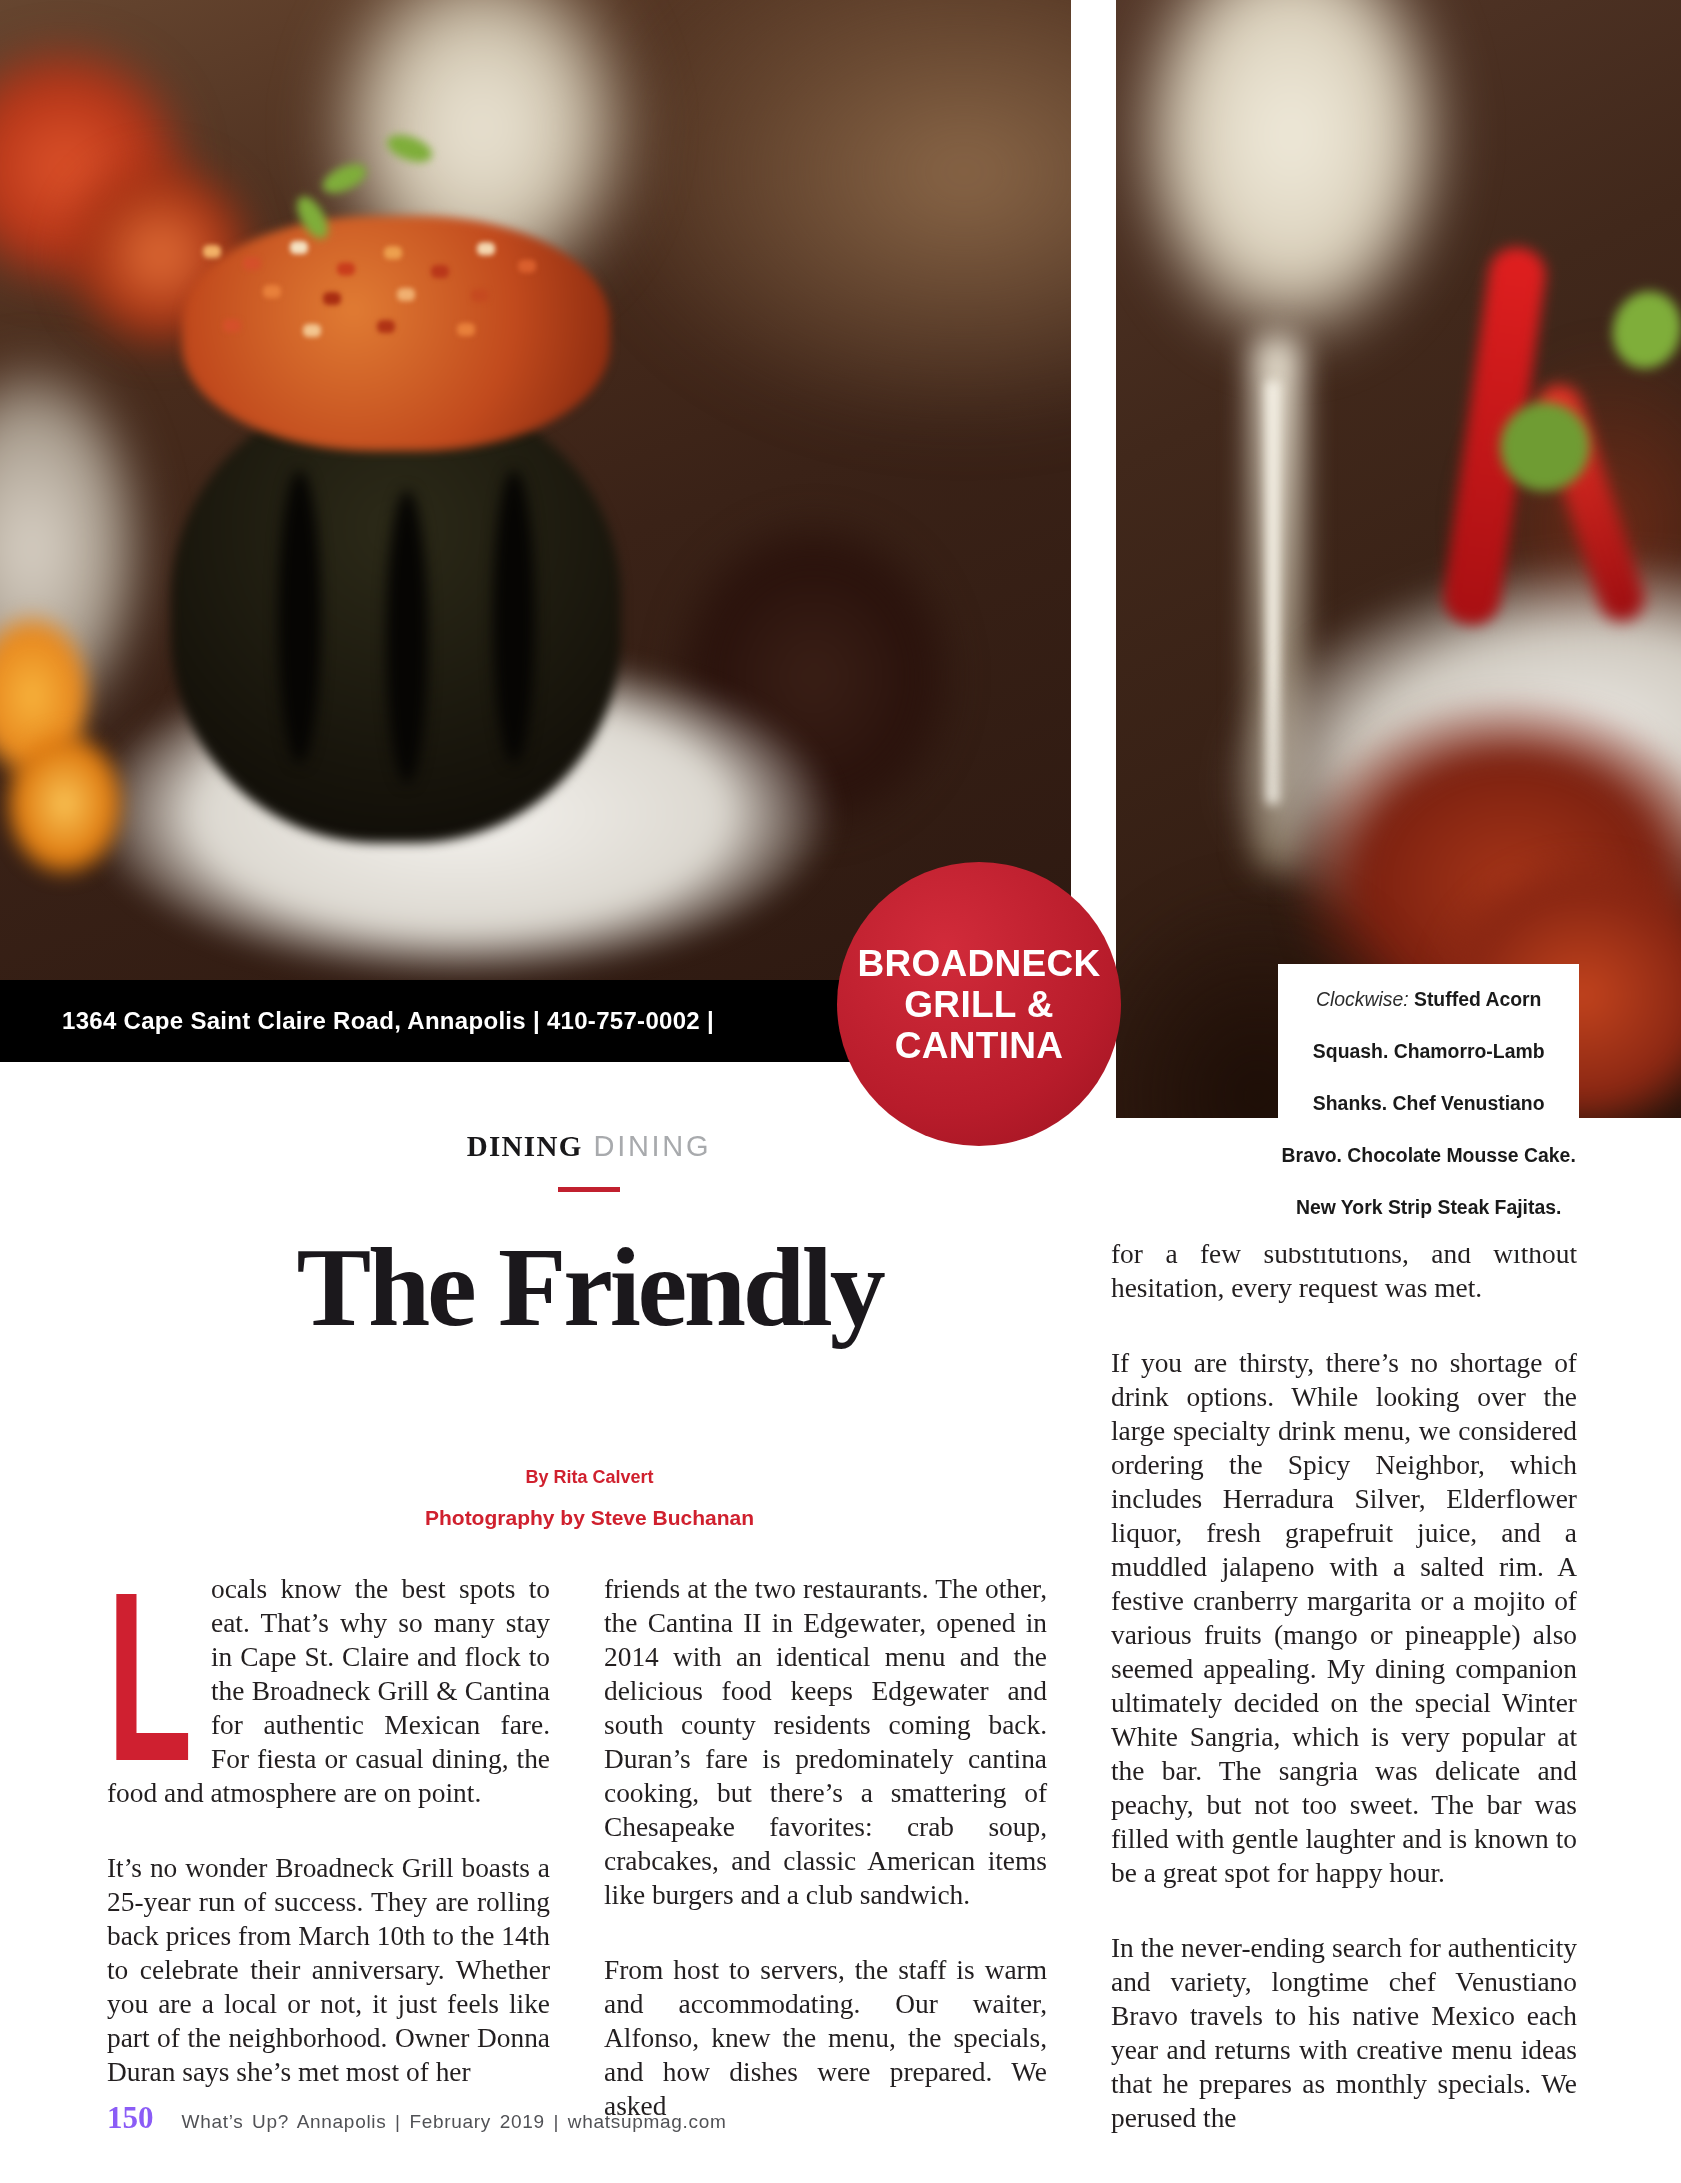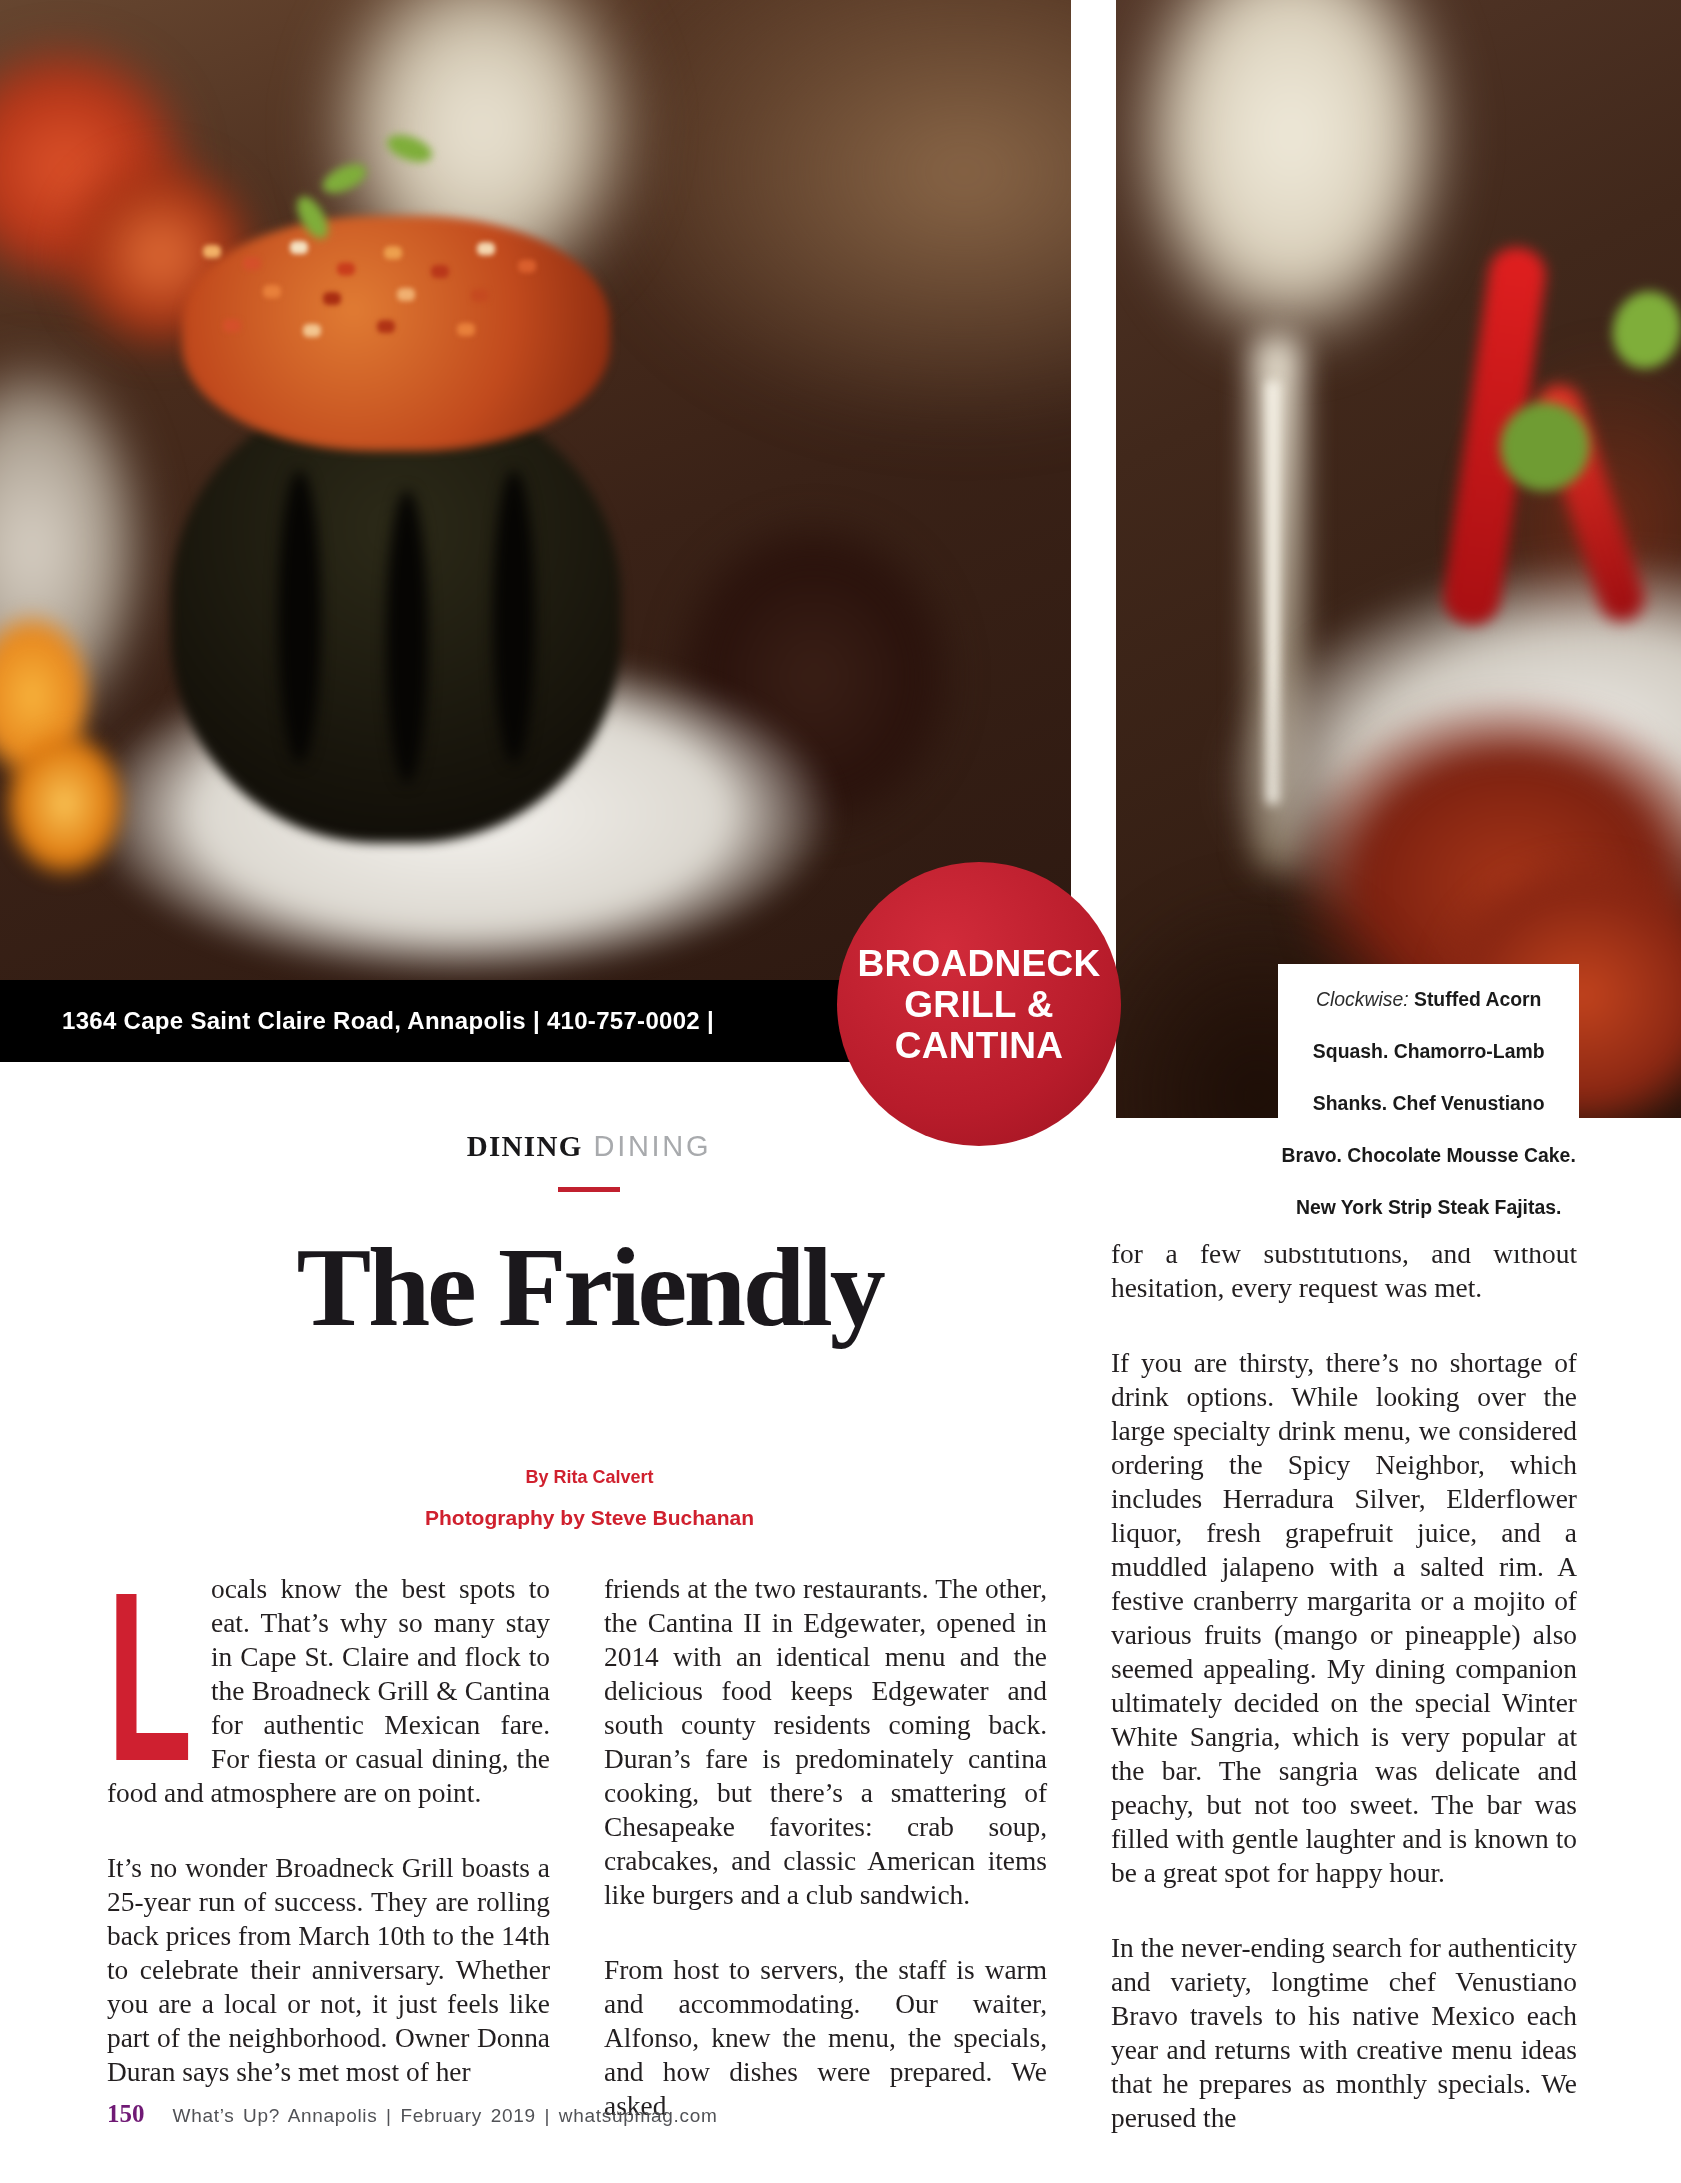--- a/index.html
+++ b/index.html
@@ -91,21 +91,21 @@
   .col p:last-child{margin-bottom:0;}
   .col1{left:107px;top:1572px;width:443px;}
   .col2{left:604px;top:1572px;width:443px;}
   .col3{left:1111px;top:1237px;width:466px;}
   .dropcap{float:left;width:84px;height:173px;margin:6.7px 20px 0 0;color:#cf2030;
     font-family:"Liberation Sans",sans-serif;font-weight:700;font-size:241px;line-height:195px;
     transform:scale(0.58,1);transform-origin:0 0;}
 
   
   .footer{left:107px;top:2100px;display:flex;align-items:baseline;gap:28px;}
-  .page-number{font-family:"Liberation Serif",serif;font-weight:700;font-size:25px;color:#701a75;}
+  .page-number{font-family:"Liberation Serif",serif;font-weight:700;font-size:31px;color:#8b5cf6;}
   .footer-text{font-size:19px;color:#515256;letter-spacing:0.7px;word-spacing:2.7px;}
 </style>
 </head>
 <body>
 
 <div class="photo photo-left">
   <div class="blob lp-bg"></div>
   <div class="blob lp-glow"></div>
   <div class="blob lp-glass-bowl"></div>
   <div class="blob lp-glass-stem"></div>

